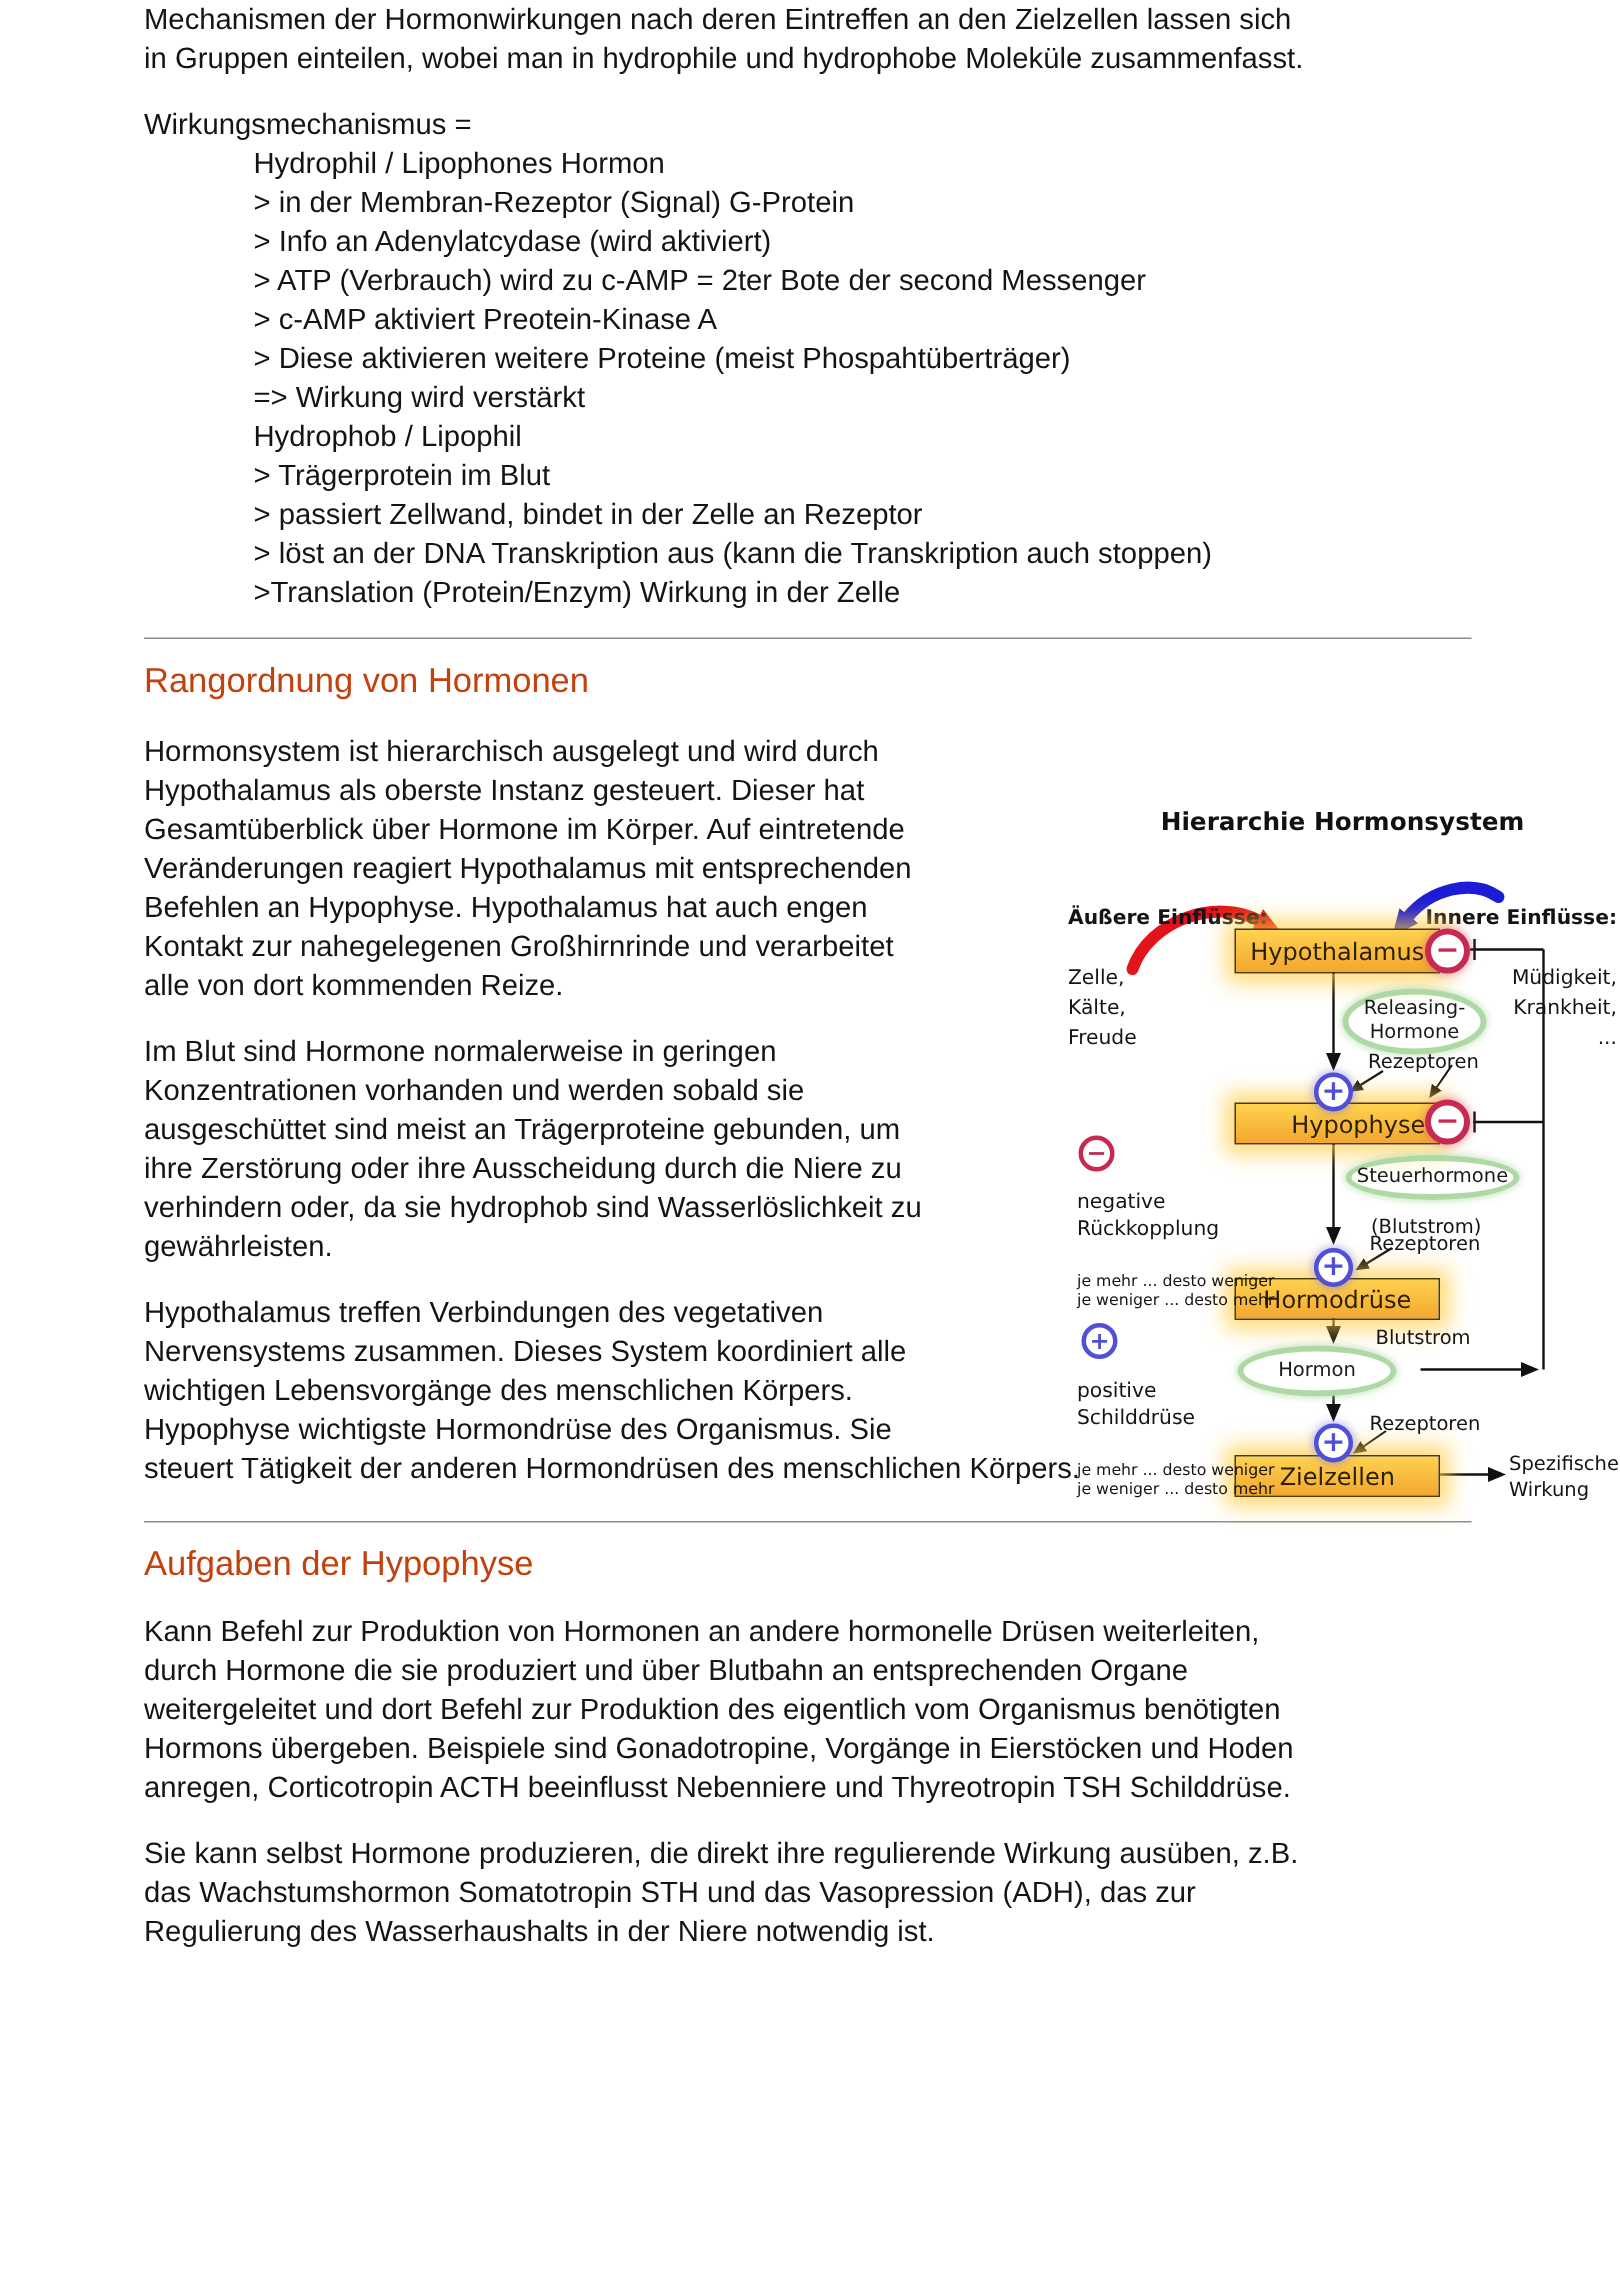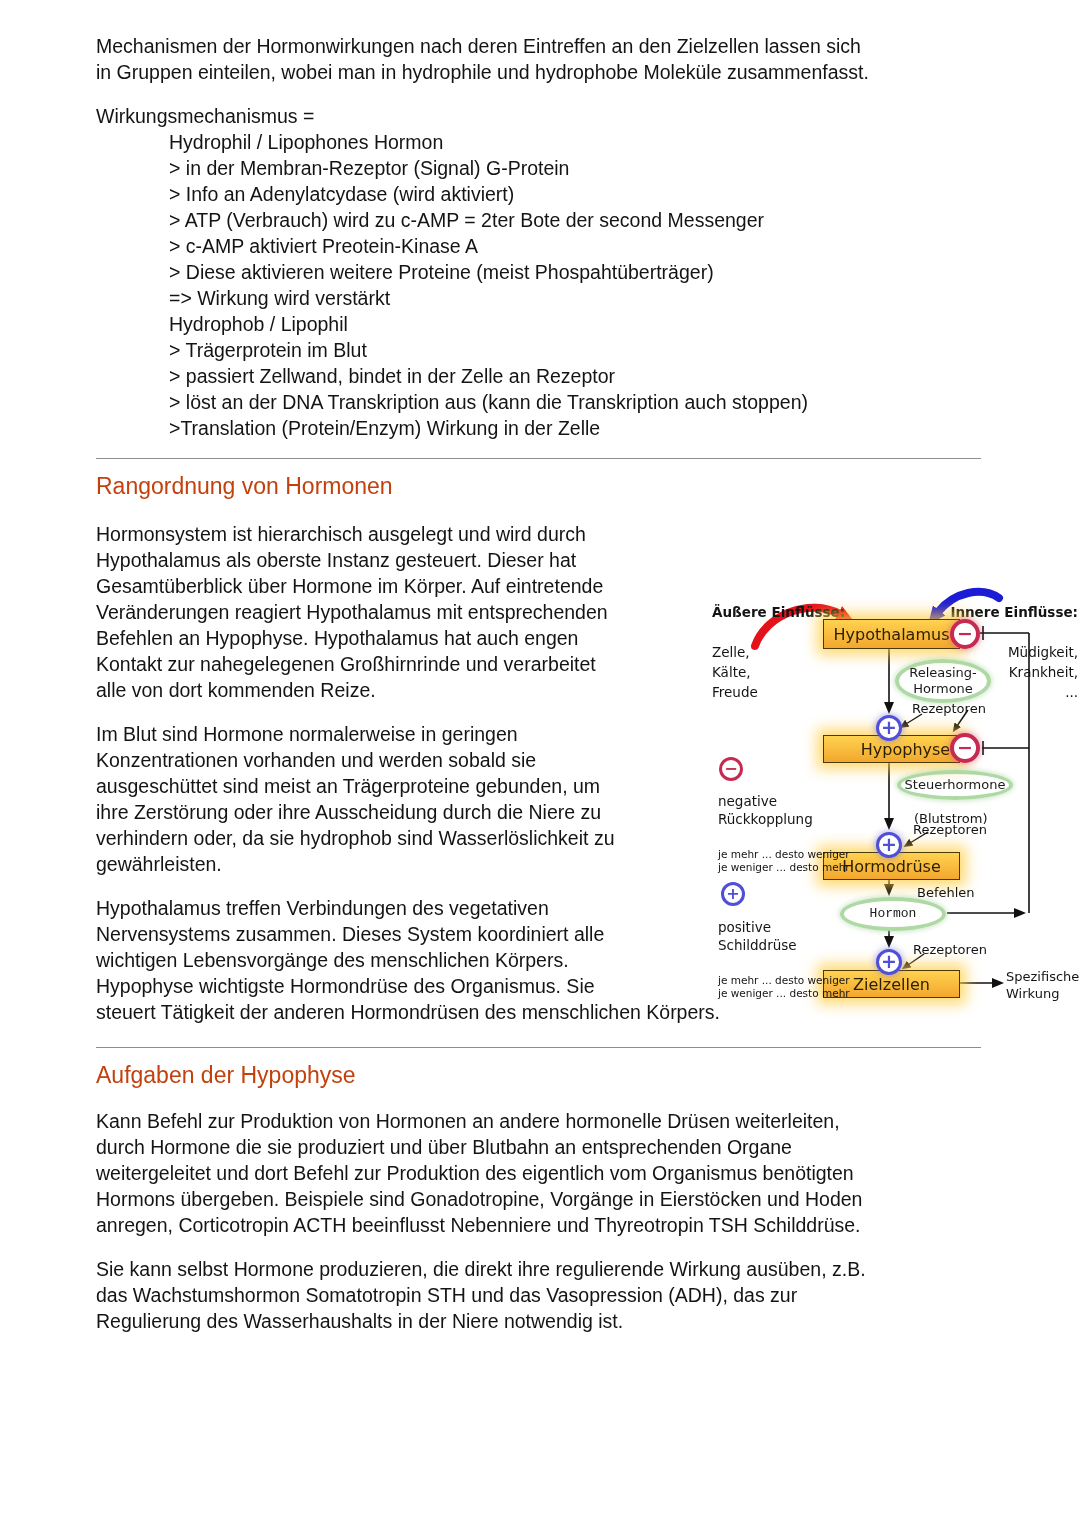--- a/index.html
+++ b/index.html
@@ -1,18 +1,18 @@
 <!DOCTYPE html>
 <html style="--node-fill-top: #ffd24f; --node-fill-bottom: #f2a72e; --node-border: #4a3a08; --minus-red: #c62a52; --plus-blue: #4f4fd8; --ellipse-green: #aed9a4; --arrow-red: #e3121b; --arrow-blue: #1c1cd6; --line: #111111; --text: #141414; --divider: #8d8d8d;"><head>
 <meta charset="utf-8">
 <style>
   html,body{margin:0;padding:0;background:#ffffff;}
   body{width:1080px;height:1527px;position:relative;overflow:hidden;
        font-family:"Liberation Sans",sans-serif;color:var(--text,#141414);}
-  .content{margin-left:96px;width:885px;margin-top:33px;}
+  .content{margin-left:96px;width:885px;}
   .content p{font-size:19.5px;line-height:26px;margin:0 0 18px 0;white-space:pre-line;}
   p.tight{margin:0;}
   .list-block{font-size:19.5px;line-height:26px;padding-left:73px;white-space:pre-line;}
   hr.rule{border:none;border-top:1px solid var(--divider,#8d8d8d);margin:17px 0 0 0;}
   hr.rule2{border:none;border-top:1px solid var(--divider,#8d8d8d);margin:22px 0 0 0;}
   h2{font-size:23px;font-weight:400;line-height:30px;margin:12px 0 20px 0;color:#c2410c;}
   h2.second{margin-bottom:18px;}
 
   
   .dg{position:absolute;left:710px;top:540px;width:370px;height:470px;
@@ -139,20 +139,21 @@
 
     <path class="ln-thin" d="M212,174 L196,184" marker-end="url(#mk-small)"></path>
     <path class="ln-thin" d="M258,170 L247,186" marker-end="url(#mk-small)"></path>
     <path class="ln-thin" d="M218,292 L200,303" marker-end="url(#mk-small)"></path>
     <path class="ln-thin" d="M214,414 L198,425" marker-end="url(#mk-small)"></path>
 
     <path class="arrow-red" d="M45,106 C56,74 100,58 130,74" marker-end="url(#mk-red)"></path>
     <path class="arrow-blue" d="M289,58 C272,46 244,52 228,72" marker-end="url(#mk-blue)"></path>
   </svg>
 
+  <div class="dg-title">Hierarchie Hormonsystem</div>
 
   <div class="infl ext">
     <div class="hd">Äußere Einflüsse:</div>
     <div>Zelle,
 Kälte,
 Freude</div>
   </div>
   <div class="infl int">
     <div class="hd">Innere Einflüsse:</div>
     <div>Müdigkeit,
@@ -189,28 +190,28 @@
       <span>+</span>
     </div>
 
   <div class="elps" style="left:185px;top:119px;width:96px;height:44px;">
     <span style="white-space:pre-line;">Releasing-
 Hormone</span>
   </div>
   <div class="elps" style="left:187px;top:230px;width:116px;height:30px;">
     <span>Steuerhormone</span>
   </div>
-  <div class="elps" style="left:130px;top:357px;width:106px;height:34px;font-family:Liberation Mono, monospace;">
+  <div class="elps" style="left:115px;top:357px;width:106px;height:34px;">
     <span>Hormon</span>
   </div>
 
   <div class="lbl" style="left:202px;top:160px;">Rezeptoren</div>
   <div class="lbl" style="left:204px;top:258px;margin-top:12px;">(Blutstrom)</div>
   <div class="lbl" style="left:203px;top:281px;">Rezeptoren</div>
-  <div class="lbl" style="left:207px;top:344px;">Befehlen</div>
+  <div class="lbl" style="left:207px;top:344px;">Blutstrom</div>
   <div class="lbl" style="left:203px;top:401px;">Rezeptoren</div>
   <div class="lbl" style="left:296px;top:428px;">Spezifische
 Wirkung</div>
 
   <div class="sign lg-minus" style="left:9px;top:217px;">
       <span>−</span>
     </div>
   <div class="fb" style="left:8px;top:234px;">
     <div>negative
 Rückkopplung</div>

